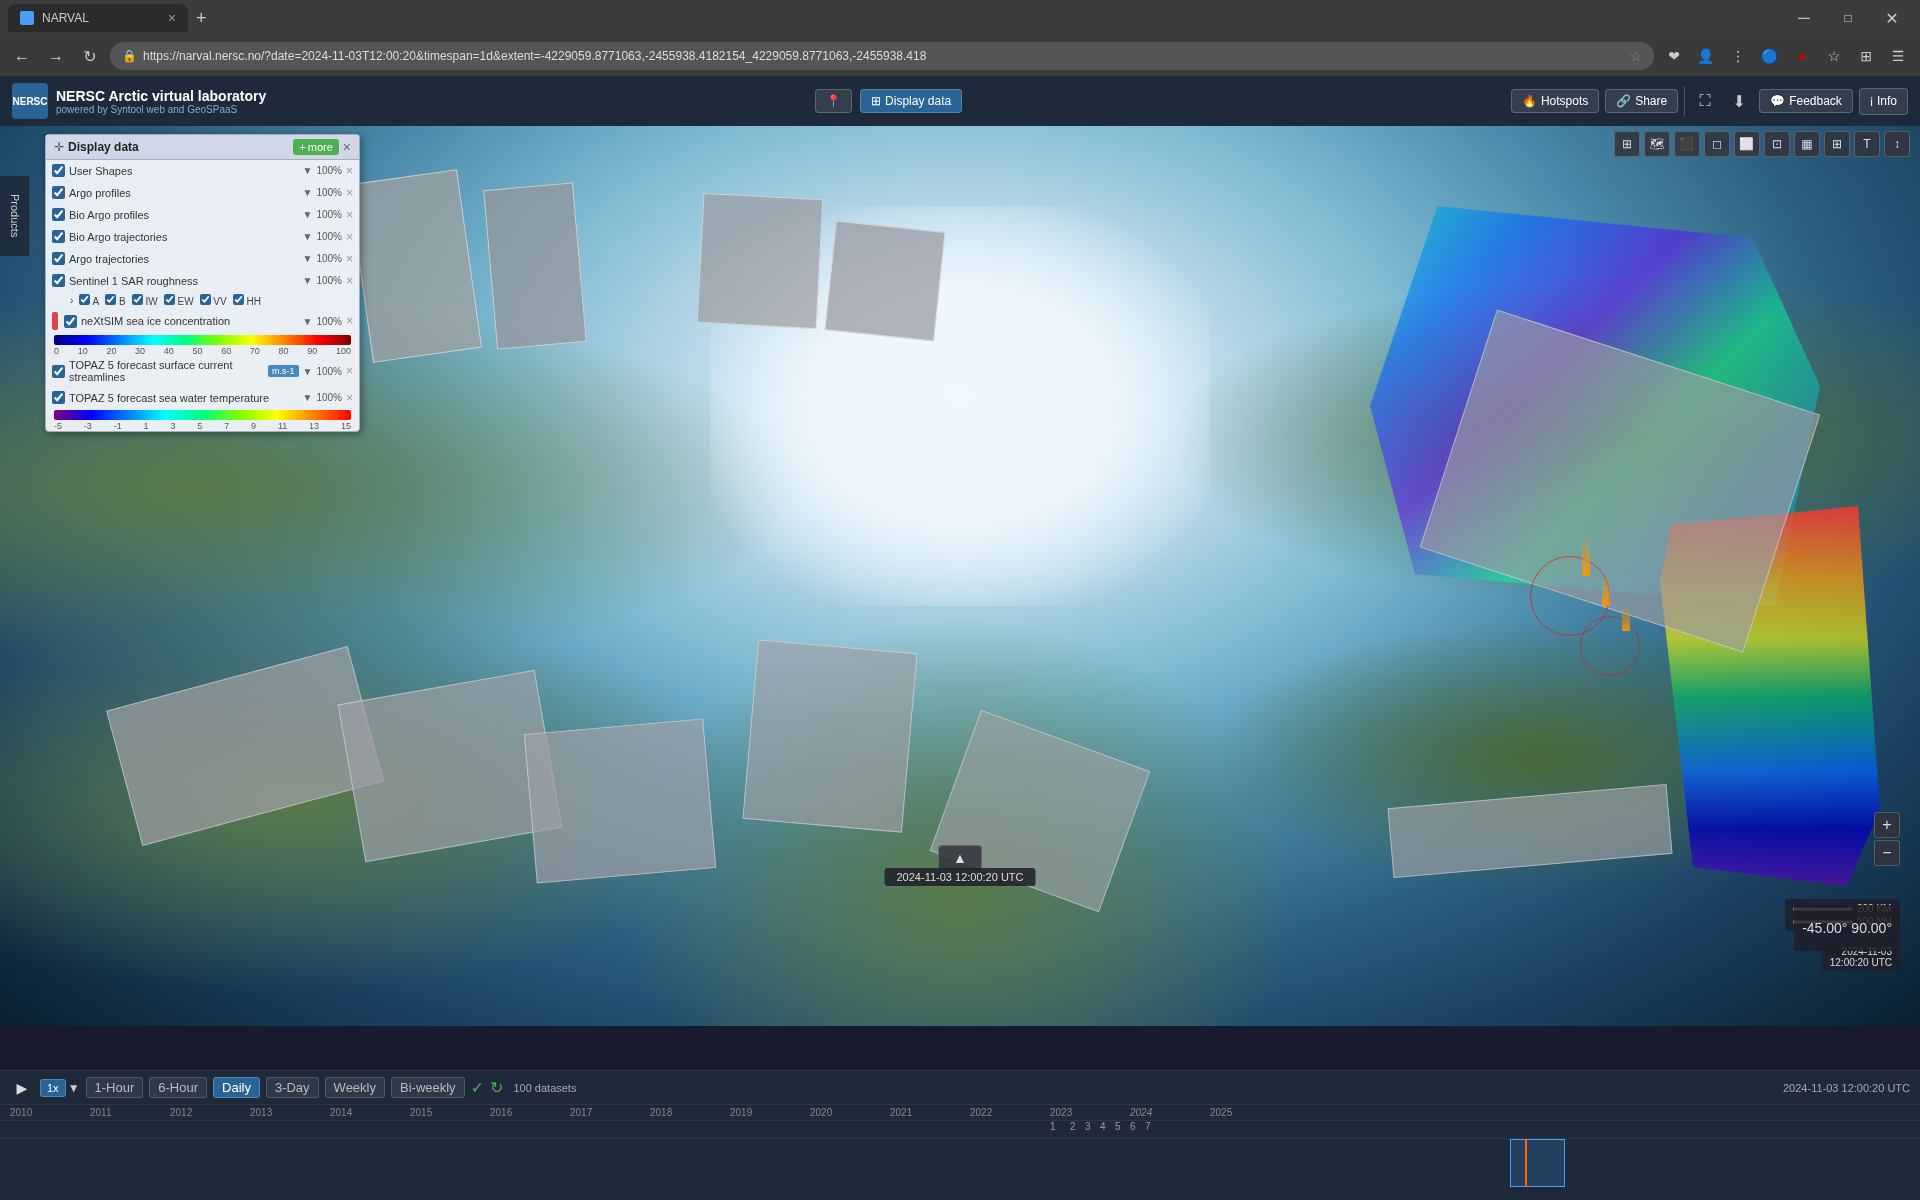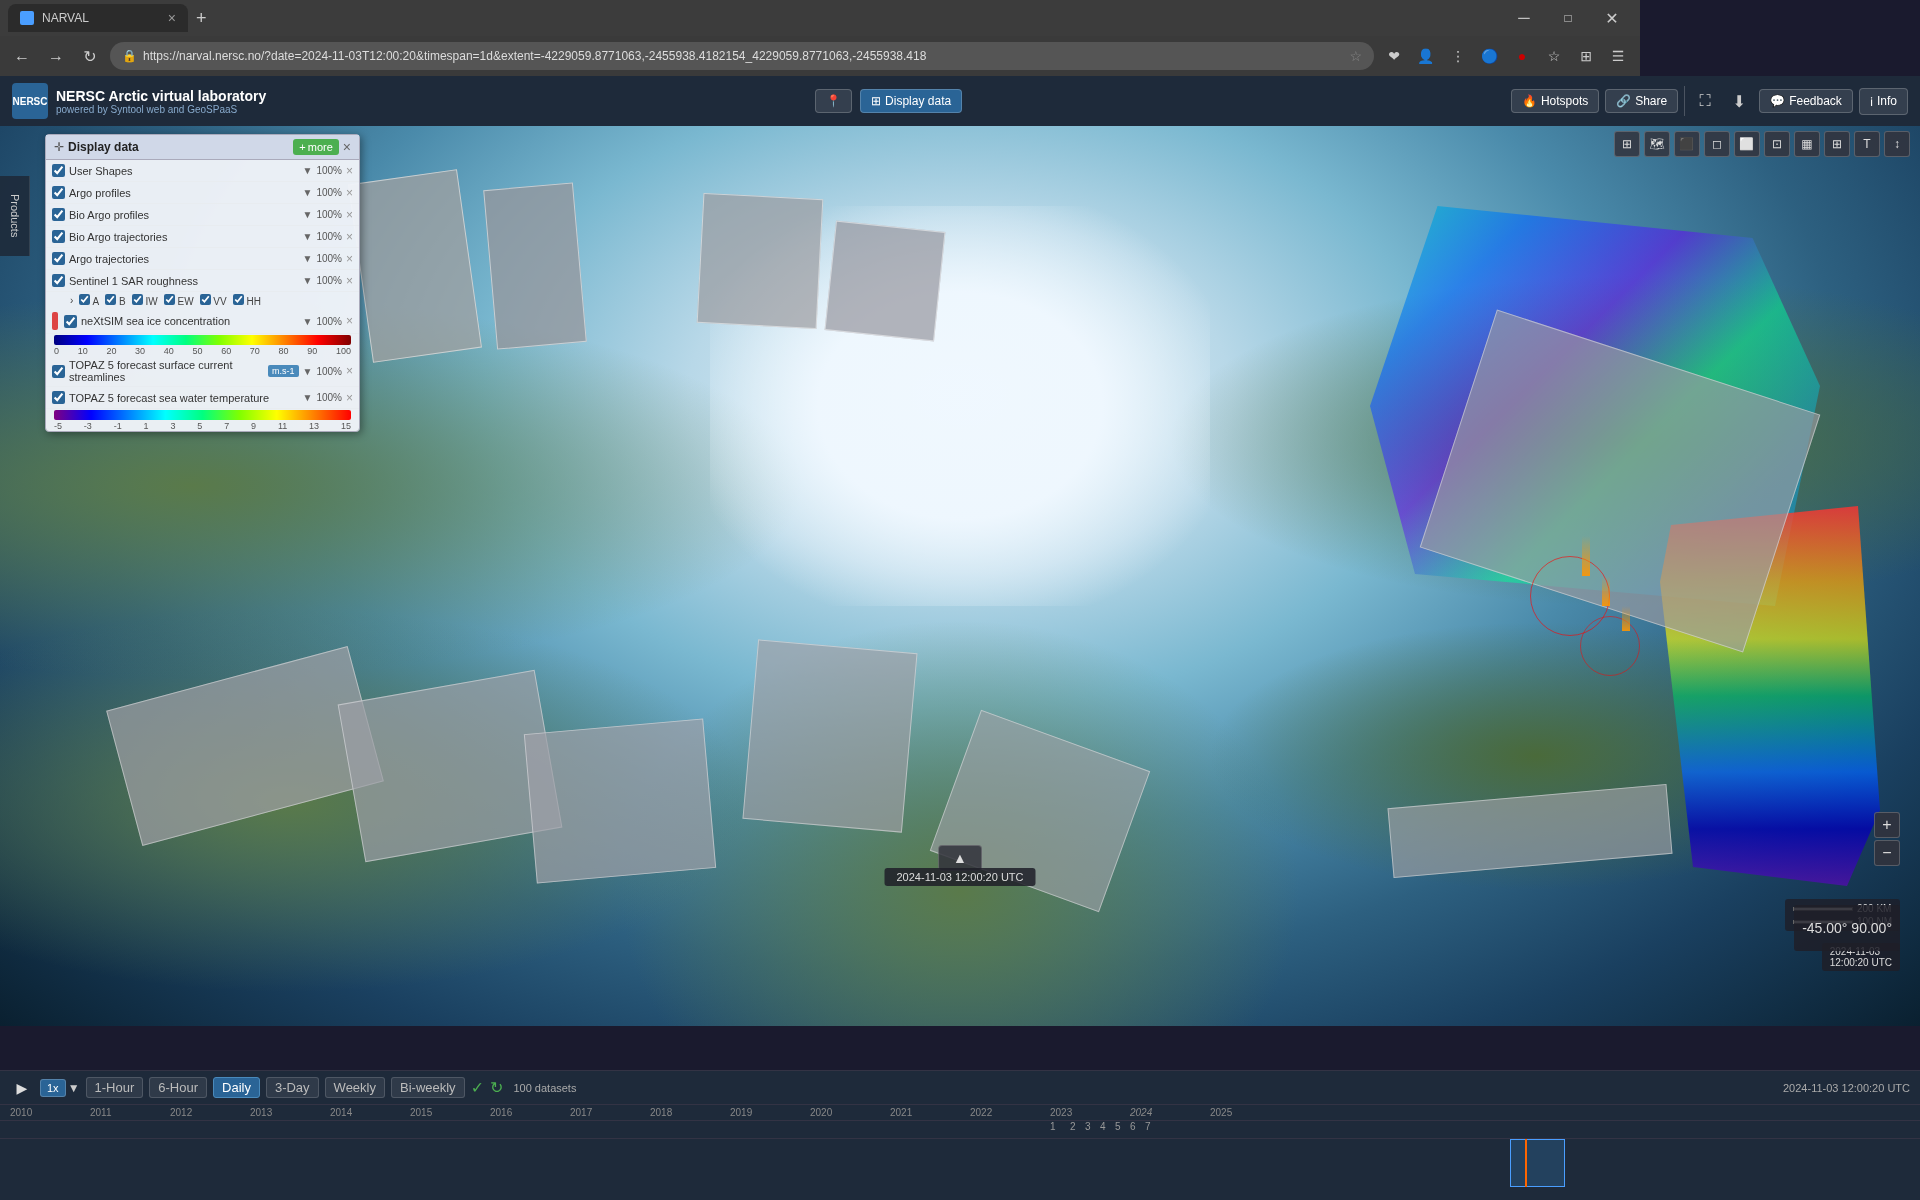--- a/index.html
+++ b/index.html
@@ -1,20 +1,20 @@
 <!DOCTYPE html>
 <html><head>
   <meta charset="utf-8">
   <style>
     * { margin: 0; padding: 0; box-sizing: border-box; }
     body { width: 1920px; height: 1200px; overflow: hidden; font-family: Arial, sans-serif; font-size: 12px; background: #1a1a2e; }
 
     
     .browser-chrome {
-      width: 1640px;
+      width: 1920px;
       background: #2b2b2b;
       position: relative;
       z-index: 100;
     }
     .tab-bar {
       display: flex;
       align-items: center;
       background: #3c3c3c;
       height: 36px;
       padding: 0 8px;
@@ -412,20 +412,21 @@
     }
     .datetime-display {
       position: absolute;
       bottom: 55px;
       right: 20px;
       background: rgba(30,30,40,0.85);
       color: #ddd;
       padding: 3px 8px;
       font-size: 10px;
       border-radius: 3px;
+      text-align: right;
     }
 
     
     .up-arrow-btn {
       position: absolute;
       bottom: 155px;
       left: 50%;
       transform: translateX(-50%);
       background: rgba(50,50,60,0.85);
       border: 1px solid rgba(255,255,255,0.2);

